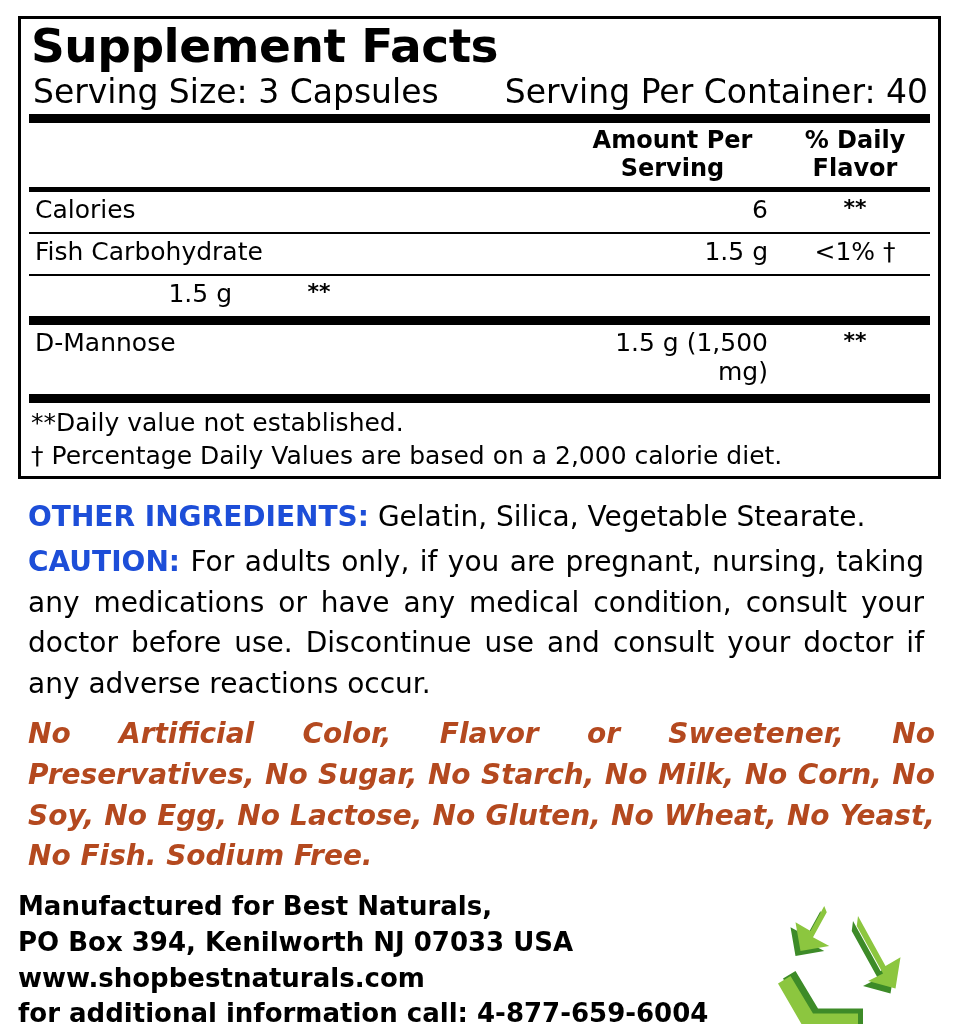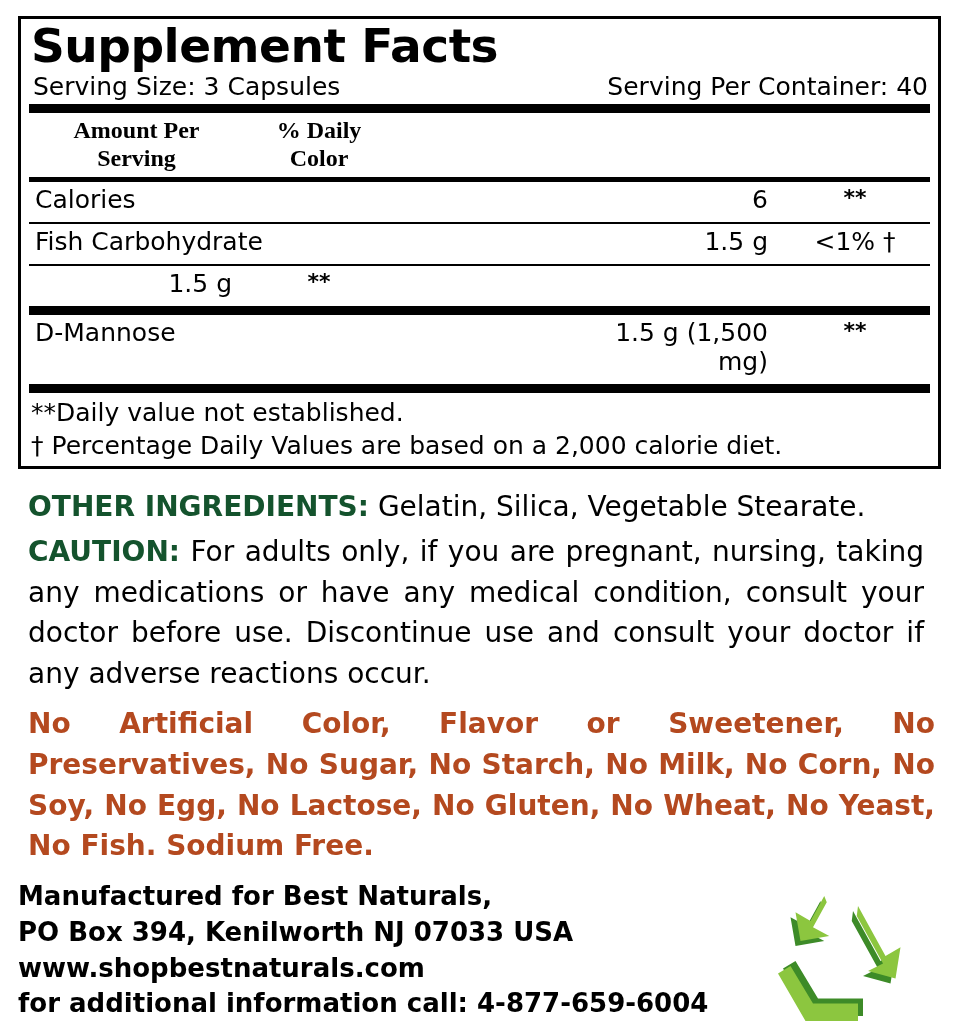--- a/index.html
+++ b/index.html
@@ -34,39 +34,39 @@
     font-weight: bold;
     font-size: 47px;
     letter-spacing: -0.5px;
     line-height: 1.05;
     margin: 2px 0 0 2px;
   }
   .sf-servingrow {
     display: flex;
     justify-content: space-between;
     align-items: baseline;
-    font-size: 25px;
+    font-size: 33px;
     padding: 2px 2px 3px 4px;
   }
   .rule-thick {
     border-top: 9px solid #000;
     margin: 0;
   }
   .rule-med {
     border-top: 5px solid #000;
     margin: 0;
   }
   .rule-thin {
     border-top: 2px solid #000;
     margin: 0;
   }
   .sf-headrow {
     display: flex;
+    justify-content: flex-end;
     padding: 4px 0 4px 0;
-    font-family: Liberation Serif, serif;
   }
   .sf-headcell {
     text-align: center;
     font-weight: bold;
     font-size: 24px;
     line-height: 1.15;
   }
   .sf-head-amount { width: 215px; }
   .sf-head-dv { width: 150px; }
 
@@ -99,35 +99,36 @@
   
   .body-block {
     padding: 10px 4px 0 4px;
   }
   .p-ingredients {
     font-size: 28px;
     line-height: 1.25;
     margin: 6px 0 2px 10px;
   }
   .lead {
-    color: #14532d;
+    color: #1d4ed8;
     font-weight: bold;
   }
   .p-caution {
     font-size: 28px;
     line-height: 1.45;
     margin: 8px 11px 0 10px;
     text-align: justify;
     text-justify: inter-word;
     padding-right: 6px;
   }
   .p-caution .lead { font-weight: bold; }
 
   .p-free {
     color: #b4491f;
+    font-style: italic;
     font-weight: bold;
     font-size: 28px;
     line-height: 1.45;
     margin: 10px 0 8px 10px;
     text-align: justify;
     padding-right: 6px;
   }
 
   .footer {
     margin-top: 12px;
@@ -173,21 +174,21 @@
 
     <div class="rule-thick"></div>
 
     <div class="sf-headrow">
       <div class="sf-headcell sf-head-amount">
         <div>Amount Per</div>
         <div>Serving</div>
       </div>
       <div class="sf-headcell sf-head-dv">
         <div>% Daily</div>
-        <div>Color</div>
+        <div>Flavor</div>
       </div>
     </div>
 
     <div class="rule-med"></div>
 
     <div class="sf-row">
       <span class="nm">Calories</span>
       <span class="amt">6</span>
       <span class="dv stars">**</span>
     </div>

